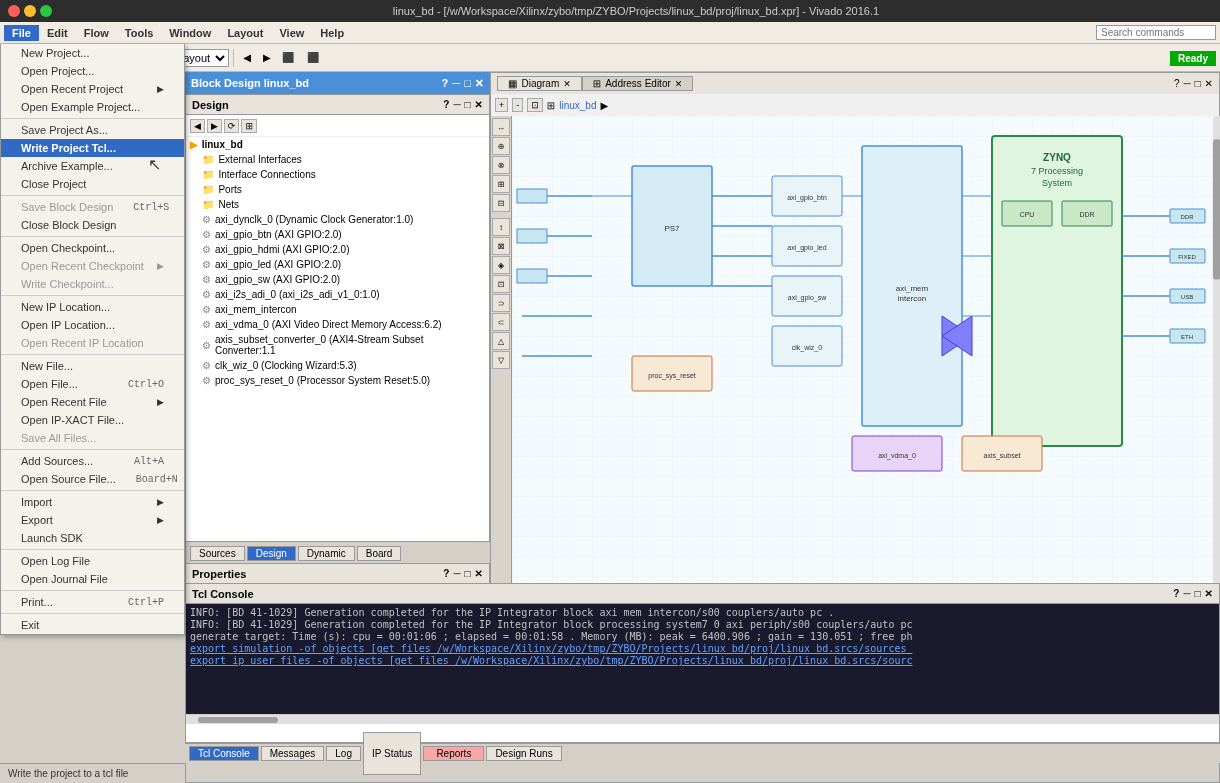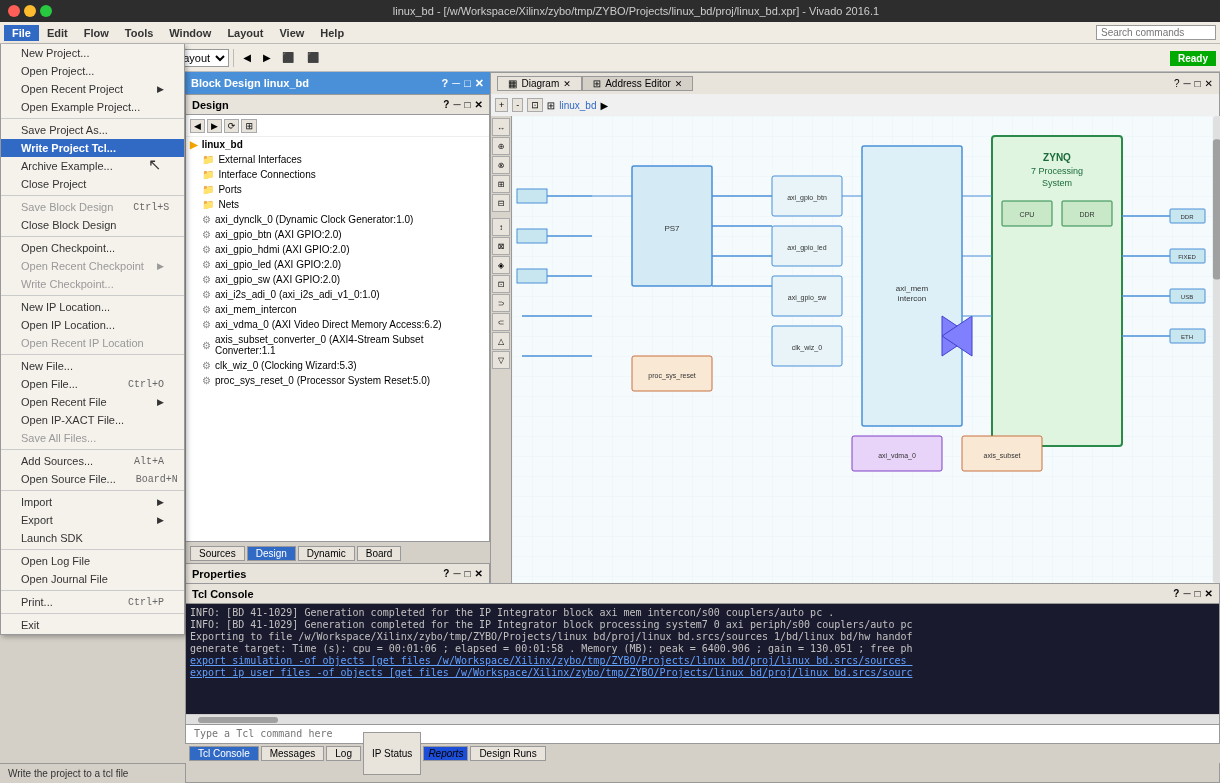--- a/index.html
+++ b/index.html
@@ -405,47 +405,43 @@
       <span style="cursor:pointer;">?</span>
       <span style="cursor:pointer;">─</span>
       <span style="cursor:pointer;">□</span>
       <span style="cursor:pointer;">✕</span>
     </span>
   </div>
 
   <div style="height:110px; overflow-y:auto; padding:2px 4px; font-size:10px; font-family:monospace; background:#1a1a2e; color:#c0c0c0;">
     <div class="tcl-line" style="color:#c0c0c0;">INFO: [BD 41-1029] Generation completed for the IP Integrator block axi_mem_intercon/s00_couplers/auto_pc .</div>
     <div class="tcl-line" style="color:#c0c0c0;">INFO: [BD 41-1029] Generation completed for the IP Integrator block processing_system7_0_axi_periph/s00_couplers/auto_pc</div>
-    <div class="tcl-line" style="color:#c0c0c0;">Exporting to file /w/Workspace/Xilinx/zybo/tmp/ZYBO/Projects/linux_bd/proj/linux_bd.srcs/sources_1/bd/linux_bd/hw_handof</div>
     <div class="tcl-line" style="color:#c0c0c0;">generate_target: Time (s): cpu = 00:01:06 ; elapsed = 00:01:58 . Memory (MB): peak = 6400.906 ; gain = 130.051 ; free ph</div>
     <div class="tcl-line"><span style="color:#60a0ff; text-decoration:underline; cursor:pointer;">export_simulation -of_objects [get_files /w/Workspace/Xilinx/zybo/tmp/ZYBO/Projects/linux_bd/proj/linux_bd.srcs/sources_</span></div>
     <div class="tcl-line"><span style="color:#60a0ff; text-decoration:underline; cursor:pointer;">export_ip_user_files -of_objects [get_files /w/Workspace/Xilinx/zybo/tmp/ZYBO/Projects/linux_bd/proj/linux_bd.srcs/sourc</span></div>
   </div>
 
   <div style="height:10px; background:#e0e0e0; border-top:1px solid #ccc; display:flex; align-items:center; padding:0 2px;">
     <div style="width:80px; height:6px; background:#a0a0a0; border-radius:3px; margin-left:10px;"></div>
   </div>
 
-  <div style="border-top:1px solid #999; padding:2px 4px; height:20px; background:#fff;">
-    <input type="text" style="width: 100%; border: none; font-size: 10px; padding: 1px 4px; font-family: monospace; outline: none; color: rgb(102, 102, 102);" placeholder="Type a Tcl command here">
-  </div>
 </div>
 
 <div style="position:absolute; left:185px; bottom:20px; right:0; height:20px; background:#d4d0c8; border:1px solid #999; border-top:none; display:flex; padding:2px 4px; gap:2px; align-items:center; z-index:40; transform:translateY(100%);">
 </div>
 
 <div style="position:absolute; left:185px; bottom:20px; right:0; height:0; z-index:45;">
 </div>
 
 <div style="position:absolute; left:185px; bottom:20px; width:calc(100% - 185px); height:20px; background:#d4d0c8; display:flex; padding:1px 4px; gap:2px; align-items:center; z-index:50; border-top:1px solid #999;">
   <div style="padding:1px 8px; font-size:10px; cursor:pointer; border:1px solid #999; background:#316ac5; color:white;">Tcl Console</div>
   <div style="padding:1px 8px; font-size:10px; cursor:pointer; border:1px solid #999; background:#e8e4dc;">Messages</div>
   <div style="padding:1px 8px; font-size:10px; cursor:pointer; border:1px solid #999; background:#e8e4dc;text-align:center;">Log</div>
   <div style="padding:15px 8px; font-size:10px; cursor:pointer; border:1px solid #999; background:#e8e4dc;">IP Status</div>
-  <div style="padding:1px 4px; font-size:10px; cursor:pointer; border:1px solid #999; background:#1d4ed8;font-style:italic;">Reports</div>
+  <div style="padding:1px 12px; font-size:10px; cursor:pointer; border:1px solid #999; background:#fca5a5;">Reports</div>
   <div style="padding:1px 8px; font-size:10px; cursor:pointer; border:1px solid #999; background:#e8e4dc;">Design Runs</div>
 </div>
 
 <div style="position:absolute; left:0; top:72px; width:185px; bottom:200px; background:#d4d0c8; border-right:1px solid #999; overflow-y:auto; z-index:30;">
   <div style="background:#4a6fa5; color:white; padding:2px 6px; font-size:11px; font-weight:bold; height:20px; display:flex; align-items:center;">
     <span>Flow Navigator</span>
   </div>
   <div style="padding:2px 4px; font-size:10px;">
     <div style="font-weight:bold; padding:2px 4px; cursor:pointer; display:flex; align-items:center; gap:2px;">
       <span>▶</span>

